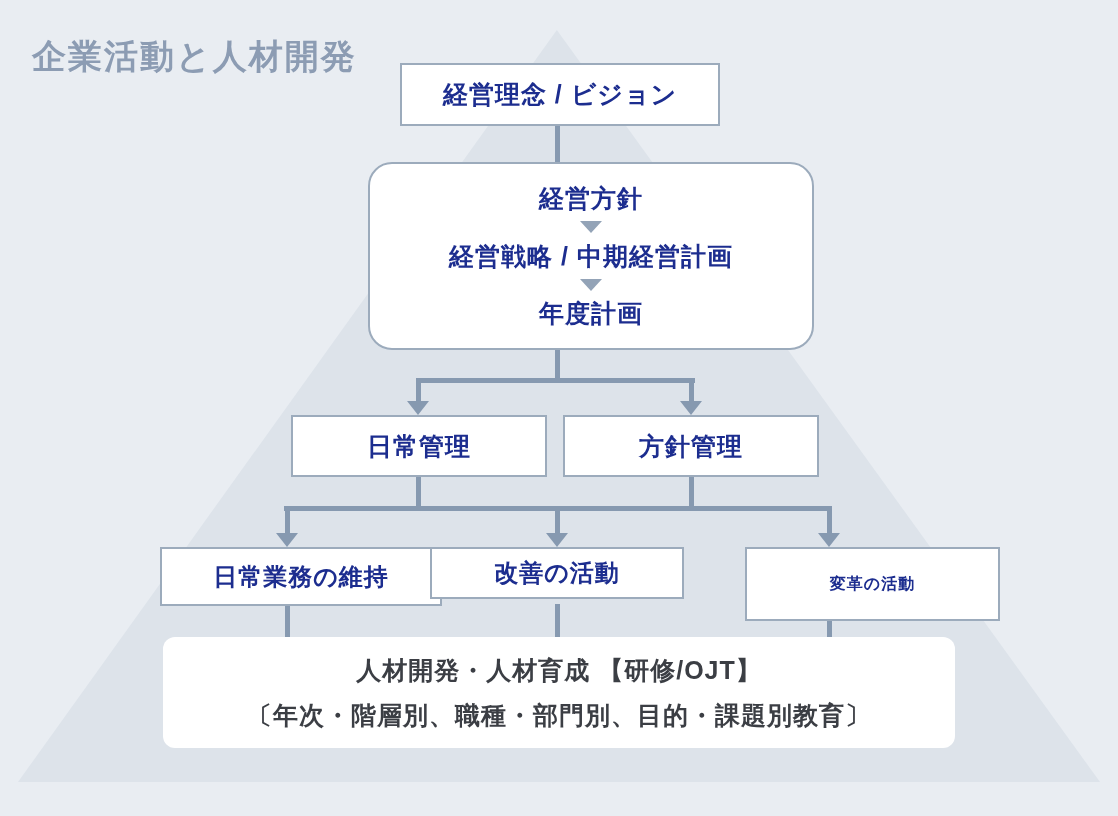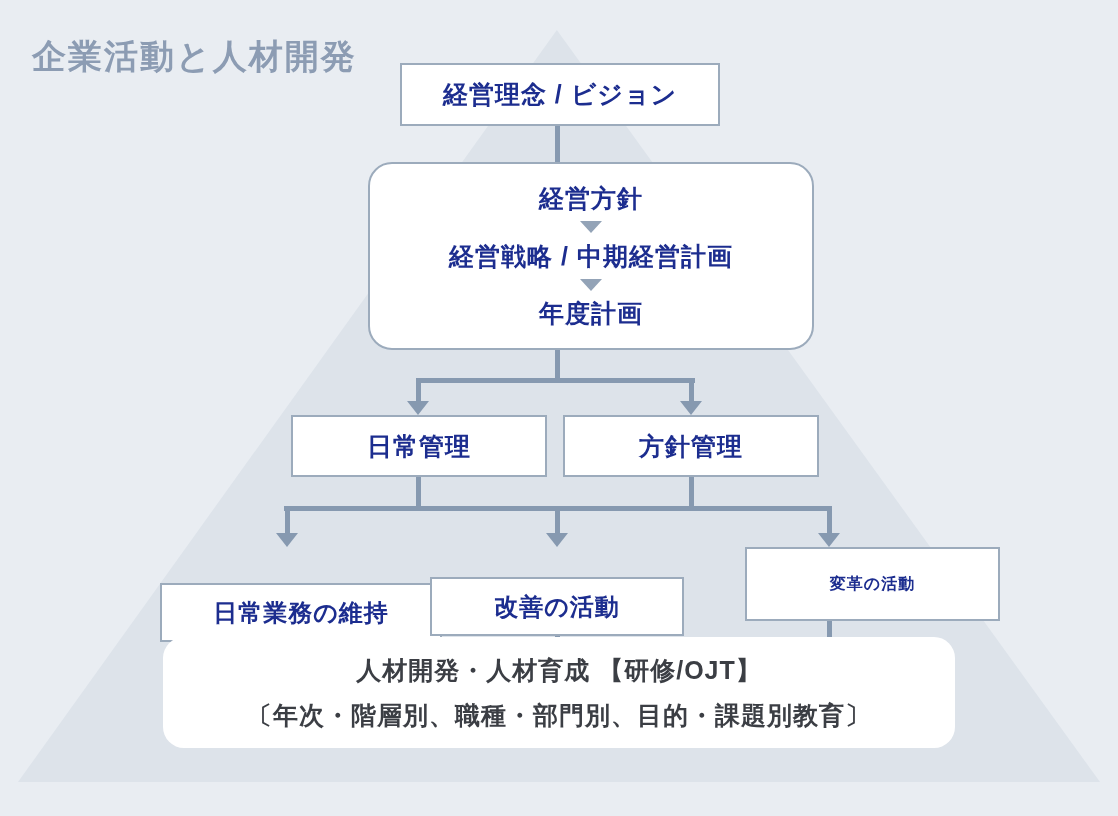--- a/index.html
+++ b/index.html
@@ -32,21 +32,21 @@
     color:var(--navy);font-weight:700;font-size:25px;letter-spacing:1px;
     text-align:center;
   }
   .node.plan{flex-direction:column;justify-content:space-between;padding:18px 8px;}
   .tri{
     width:0;height:0;
     border-left:11px solid transparent;border-right:11px solid transparent;
     border-top:12px solid var(--tri);
   }
   .node.footer{
-    border:none;border-radius:21px;flex-direction:column;gap:12px;
+    border:none;border-radius:12px;flex-direction:column;gap:12px;
     color:var(--footer);font-size:25px;letter-spacing:1px;
   }
 </style>
 </head>
 <body>
 
 <div class="canvas">
 
   <div class="bg-triangle"></div>
 
@@ -87,24 +87,24 @@
     <span>年度計画</span>
   </div>
 
   <div class="node" style="left:291px;top:415px;width:256px;height:62px;">
     <span>日常管理</span>
   </div>
   <div class="node" style="left:563px;top:415px;width:256px;height:62px;">
     <span>方針管理</span>
   </div>
 
-  <div class="node" style="left:160px;top:547px;width:282px;height:59px;font-size:24px;margin-top:36px;">
+  <div class="node" style="left:160px;top:547px;width:282px;height:59px;font-size:24px;">
     <span>日常業務の維持</span>
   </div>
-  <div class="node" style="left:430px;top:577px;width:254px;height:59px;font-size:24px;">
+  <div class="node" style="left:430px;top:547px;width:254px;height:52px;font-size:24px;">
     <span>改善の活動</span>
   </div>
   <div class="node" style="left:702px;top:547px;width:255px;height:74px;font-size:16px;margin-left:43px;">
     <span>変革の活動</span>
   </div>
 
   <div class="node footer" style="left:163px;top:637px;width:792px;height:111px;">
     <span>人材開発・人材育成 【研修/OJT】</span>
     <span>〔年次・階層別、職種・部門別、目的・課題別教育〕</span>
   </div>

